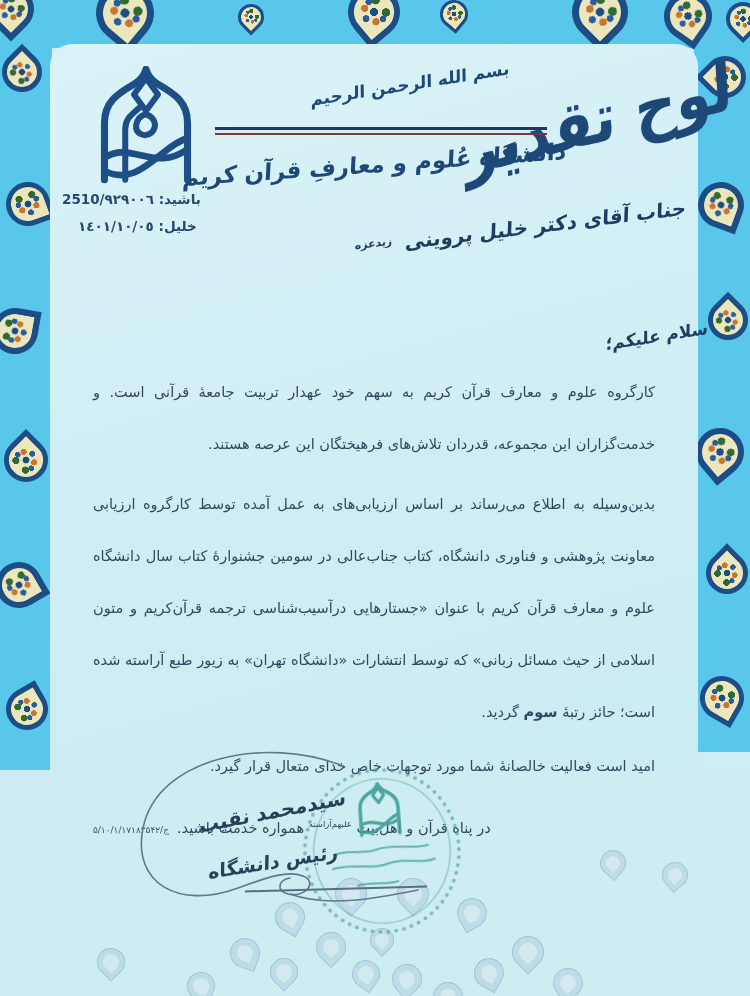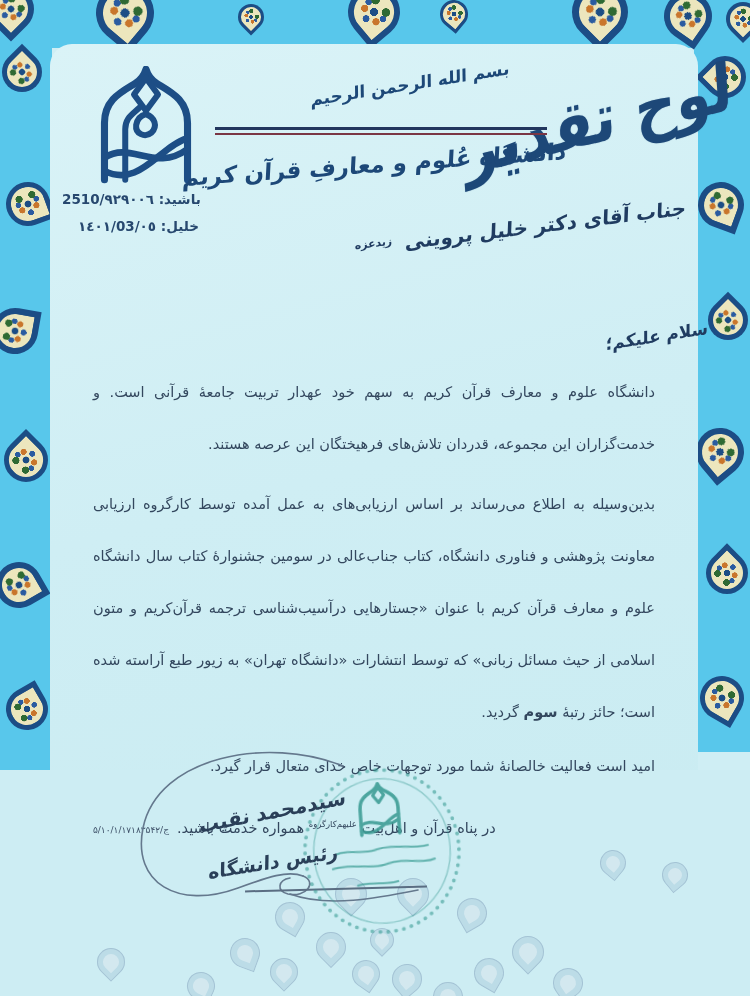--- a/index.html
+++ b/index.html
@@ -219,21 +219,21 @@
       </g>
     </svg>
   </div>
 
   <div class="abs meta-line" style="left:62px;top:191px;">
     <span>باشید:</span>
     <span>2510/٩٢٩٠٠٦</span>
   </div>
   <div class="abs meta-line" style="left:78px;top:218px;">
     <span>خلیل:</span>
-    <span>١٤٠١/03/٠٥</span>
+    <span>١٤٠١/١٠/٠٥</span>
   </div>
 
   <div class="abs cal bismillah" style="left:300px;top:74px;width:220px;">بسم الله الرحمن الرحیم</div>
 
   <div class="abs cal main-title" style="left:520px;top:78px;width:215px;text-align:center;">لوح تقدیر</div>
 
   <div class="rule">
     <div class="l1"></div>
       <div class="l2"></div>
   </div>
@@ -241,24 +241,24 @@
   <div class="abs cal univ-cal" style="left:222px;top:150px;width:345px;text-align:center;">دانشگاه عُلوم و معارفِ قرآن کریم</div>
 
   <div class="abs cal addressee" style="left:338px;top:216px;width:365px;text-align:center;">
     <span>جناب آقای دکتر خلیل پروینی</span>
     <span class="honorific">زیدعزه</span>
   </div>
 
   <div class="abs cal salutation" style="left:602px;top:326px;width:110px;text-align:center;">سلام علیکم؛</div>
 
   <div class="body-text">
-    <p class="p1">دانشگاه علوم و معارف قرآن کریم به سهم خود عهدار تربیت جامعهٔ قرآنی است. و خدمت‌گزاران این مجموعه، قدردان تلاش‌های فرهیختگان این عرصه هستند.</p>
+    <p class="p1">کارگروه علوم و معارف قرآن کریم به سهم خود عهدار تربیت جامعهٔ قرآنی است. و خدمت‌گزاران این مجموعه، قدردان تلاش‌های فرهیختگان این عرصه هستند.</p>
     <p class="p2"><span>بدین‌وسیله به اطلاع می‌رساند بر اساس ارزیابی‌های به عمل آمده توسط کارگروه ارزیابی معاونت پژوهشی و فناوری دانشگاه، کتاب جناب‌عالی در سومین جشنوارهٔ کتاب سال دانشگاه علوم و معارف قرآن کریم با عنوان «جستارهایی درآسیب‌شناسی ترجمه قرآن‌کریم و متون اسلامی از حیث مسائل زبانی» که توسط انتشارات «دانشگاه تهران» به زیور طبع آراسته شده است؛ حائز رتبهٔ </span><span class="rank">سوم</span><span> گردید.</span></p>
     <p class="p3">امید است فعالیت خالصانهٔ شما مورد توجهات خاص خدای متعال قرار گیرد.</p>
-    <p class="p4"><span>در پناه قرآن و اهل‌بیت </span><span class="sup-small">علیهم‌کارگروه</span><span> همواره خدمت باشید.</span><span class="tracking">ج/۵/۱۰/۱/۱۷۱۸۳۵۴۲</span></p>
+    <p class="p4"><span>در پناه قرآن و اهل‌بیت </span><span class="sup-small">علیهم‌آراسته</span><span> همواره خدمت باشید.</span><span class="tracking">ج/۵/۱۰/۱/۱۷۱۸۳۵۴۲</span></p>
   </div>
 
   <svg class="sig-svg" width="350" height="200" viewBox="0 0 350 200">
     <g fill="none" stroke="#64788d" stroke-width="1.6" stroke-linecap="round">
       <path d="M225 18 C150 -12 40 8 25 80 C14 135 60 162 120 140 C150 129 170 122 185 128"></path>
       <path d="M185 128 C200 134 188 150 170 146 C158 143 160 132 172 130"></path>
       <path d="M172 146 C210 160 260 150 300 142"></path>
     </g>
   </svg>
   <div class="sig-line"></div>

